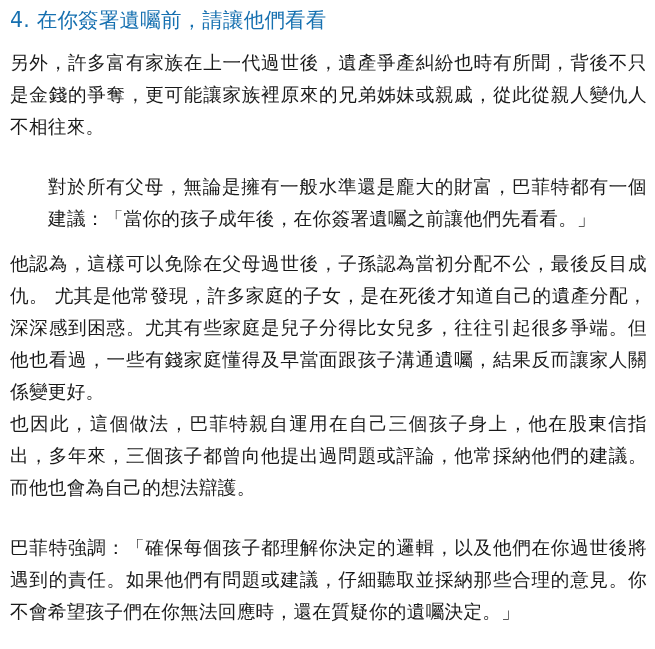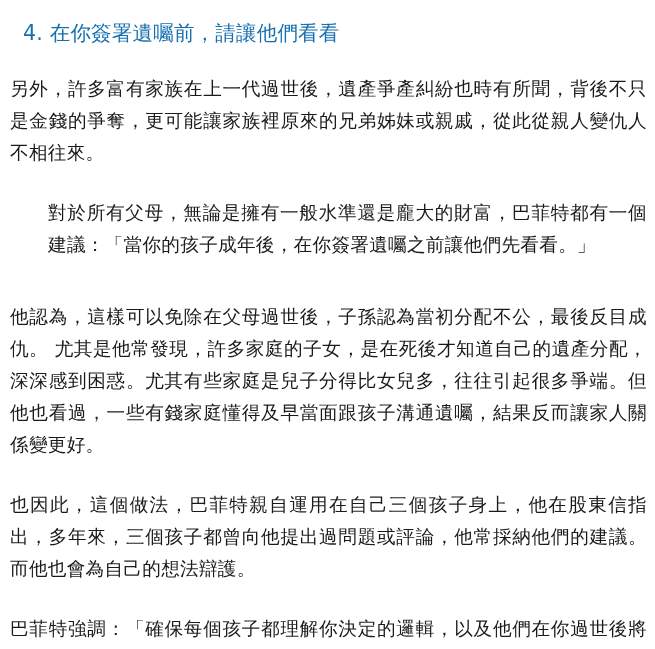--- a/index.html
+++ b/index.html
@@ -11,39 +11,39 @@
       width: 655px;
       height: 649px;
       overflow: hidden;
       font-family: "DejaVu Sans", "Liberation Sans", sans-serif;
       color: #1a1a1a;
     }
     .article {
       padding: 0 8px 0 10px;
     }
     .section-heading {
-      margin: 13px;
+      margin: 0;
       padding-top: 5px;
       font-size: 20.5px;
       line-height: 30px;
       font-weight: normal;
       color: #1670b0;
       letter-spacing: 0.2px;
     }
     .paragraph {
       margin: 0;
       font-size: 18.6px;
       line-height: 32px;
       letter-spacing: 0.3px;
       text-align: justify;
     }
-    .p1 { margin-top: 25px; }
+    .p1 { margin-top: 12px; }
     .p2 { margin-top: 28px; margin-left: 38px; }
-    .p3 { margin-top: 40px; }
-    .p4 { margin-top: 28px; }
+    .p3 { margin-top: 13px; }
+    .p4 { }
     .p5 { margin-top: 28px; }
   </style>
 </head>
 <body>
 
 <div class="article">
   <h2 class="section-heading">4. 在你簽署遺囑前，請讓他們看看</h2>
 
   <p class="paragraph p1">另外，許多富有家族在上一代過世後，遺產爭產糾紛也時有所聞，背後不只是金錢的爭奪，更可能讓家族裡原來的兄弟姊妹或親戚，從此從親人變仇人不相往來。</p>
 

